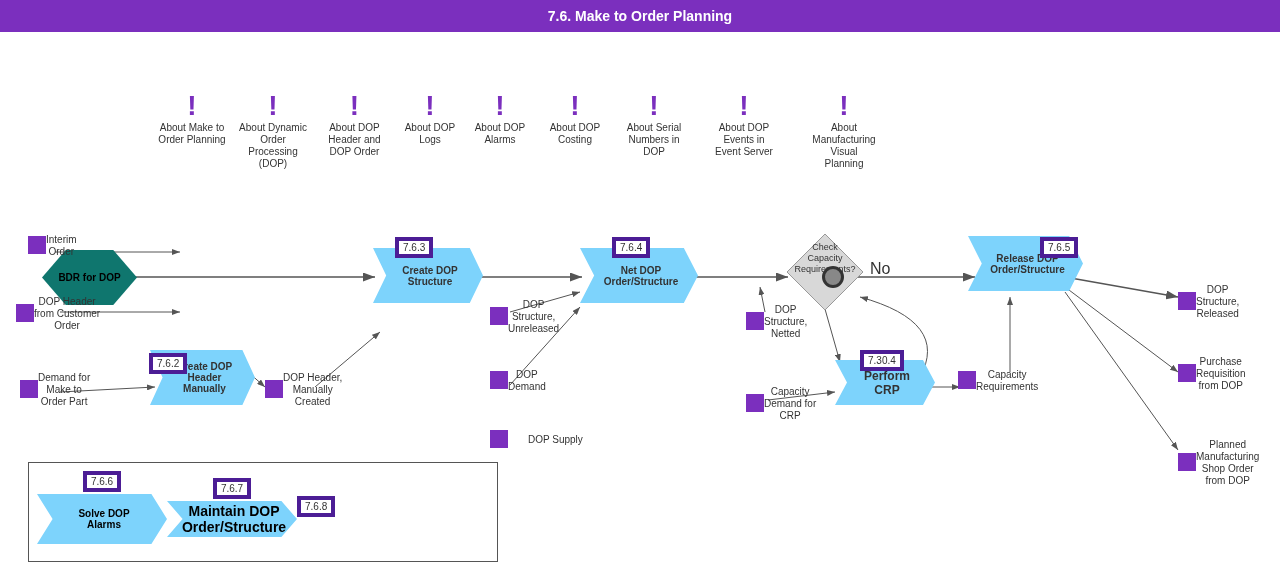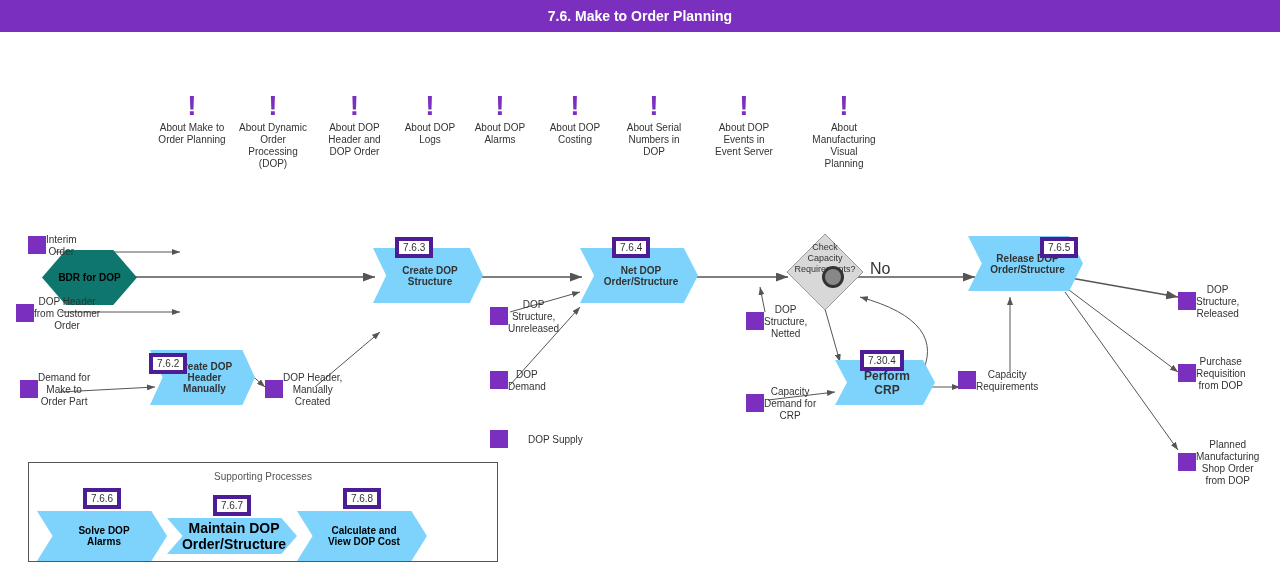--- a/index.html
+++ b/index.html
@@ -344,39 +344,35 @@
     <div class="purple-square"></div>
     <div class="data-label">Purchase<br>Requisition<br>from DOP</div>
   </div>
 
   <div class="data-obj" style="left:1178px; top:405px;">
     <div class="purple-square"></div>
     <div class="data-label">Planned<br>Manufacturing<br>Shop Order<br>from DOP</div>
   </div>
 
   <div class="support-box" style="left:28px; top:430px; width:470px; height:100px;">
-    <div class="support-title">Supporting Processes</div>
     <div class="support-items">
 
       <div style="display:flex; flex-direction:column; align-items:center; position:relative;">
         <div class="version-badge" style="position:relative; left:0; top:0; margin-bottom:2px;">7.6.6</div>
         <div>
           <div class="chevron-shape" style="width:130px; height:50px; font-size:10px;">Solve DOP<br>Alarms</div>
         </div>
       </div>
 
       <div style="display:flex; flex-direction:column; align-items:center; position:relative;">
         <div class="version-badge" style="position:relative; left:0; top:0; margin-bottom:2px;">7.6.7</div>
         <div>
           <div class="chevron-shape" style="width:130px; height:36px; font-size:14px;">Maintain DOP<br>Order/Structure</div>
         </div>
       </div>
 
       <div style="display:flex; flex-direction:column; align-items:center; position:relative;">
         <div class="version-badge" style="position:relative; left:0; top:0; margin-bottom:2px;">7.6.8</div>
-        <div>
-          <div class="chevron-shape" style="width:130px; height:50px; font-size:10px;">Calculate and<br>View DOP Cost</div>
-        </div>
       </div>
     </div>
   </div>
 
 </div>
 
 </body></html>

